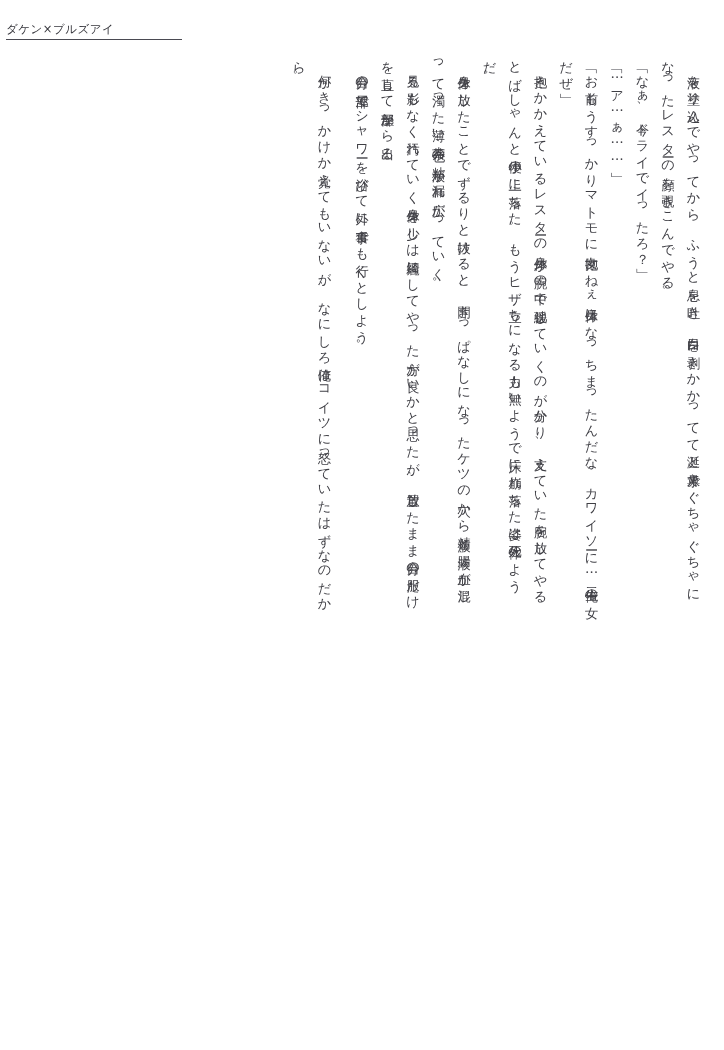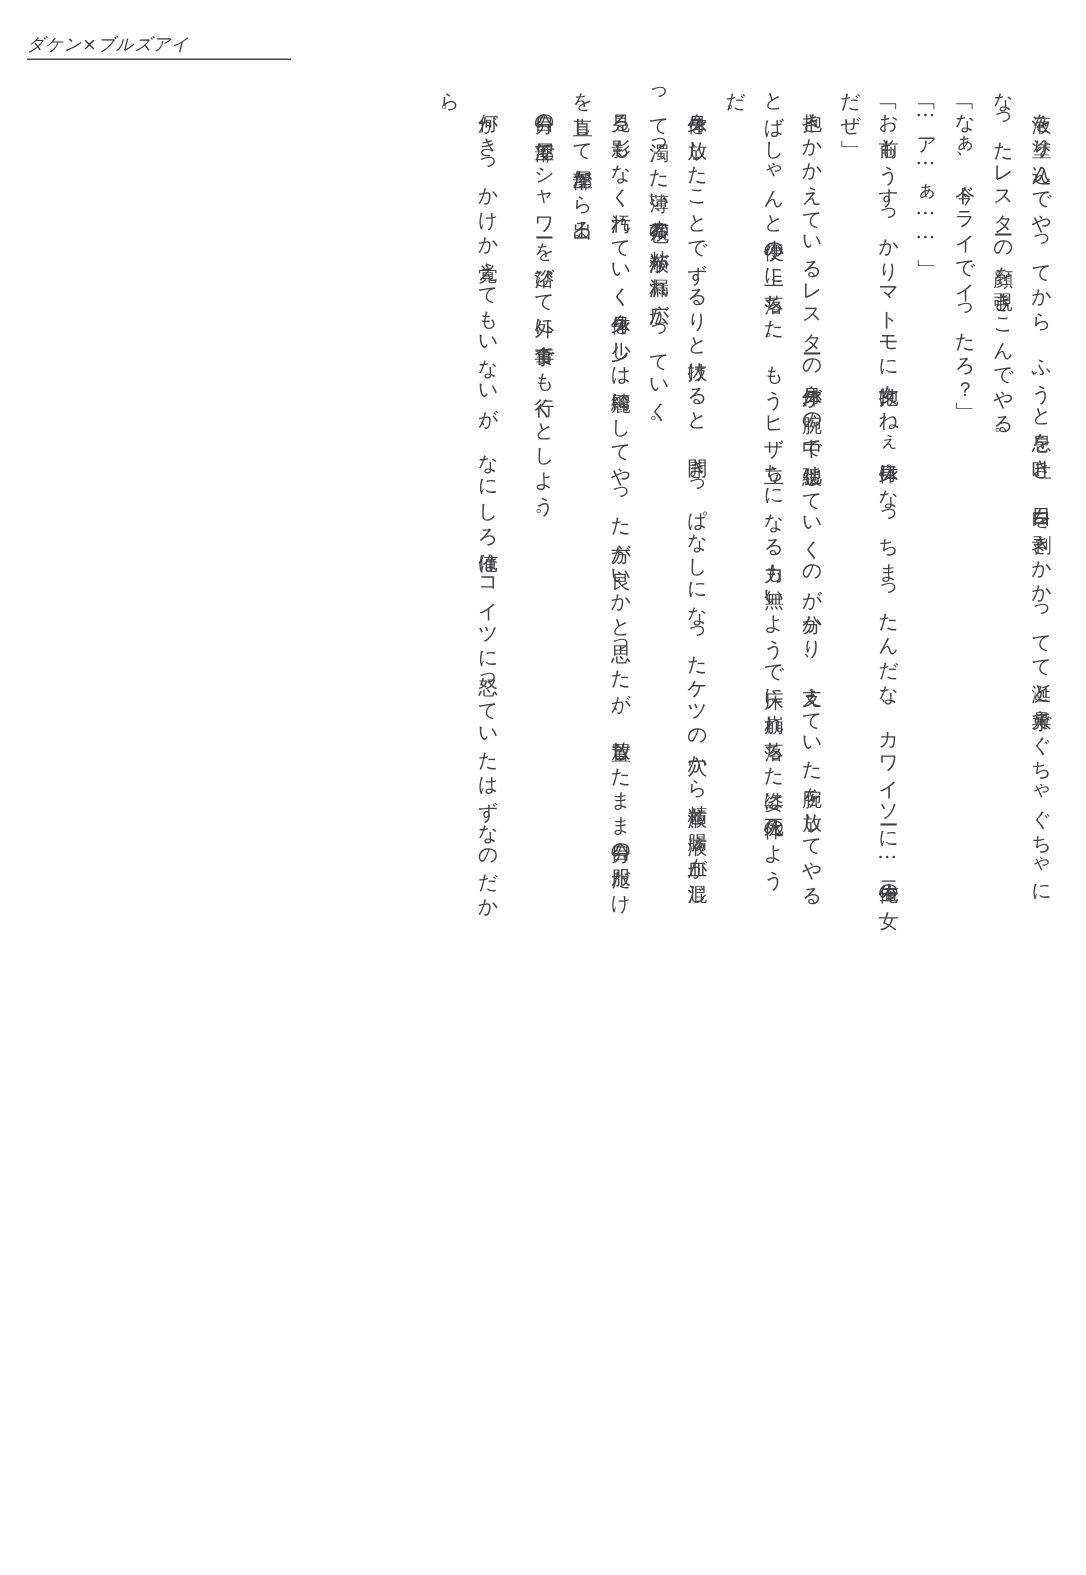--- a/index.html
+++ b/index.html
@@ -21,25 +21,24 @@
     left: 0;
     top: 0;
     width: 724px;
     height: 1050px;
     background: #ffffff;
   }
 
   
   .header {
     position: absolute;
-    left: 18px;
+    left: 6px;
     top: 22px;
     width: 180px;
     height: 26px;
-    font-style: italic;
   }
   .header-title {
     font-size: 11.5px;
     letter-spacing: 0.5px;
     color: #35353b;
     line-height: 14px;
     white-space: nowrap;
     font-family: "DejaVu Sans", "Liberation Sans", sans-serif;
   }
   .header-rule {

